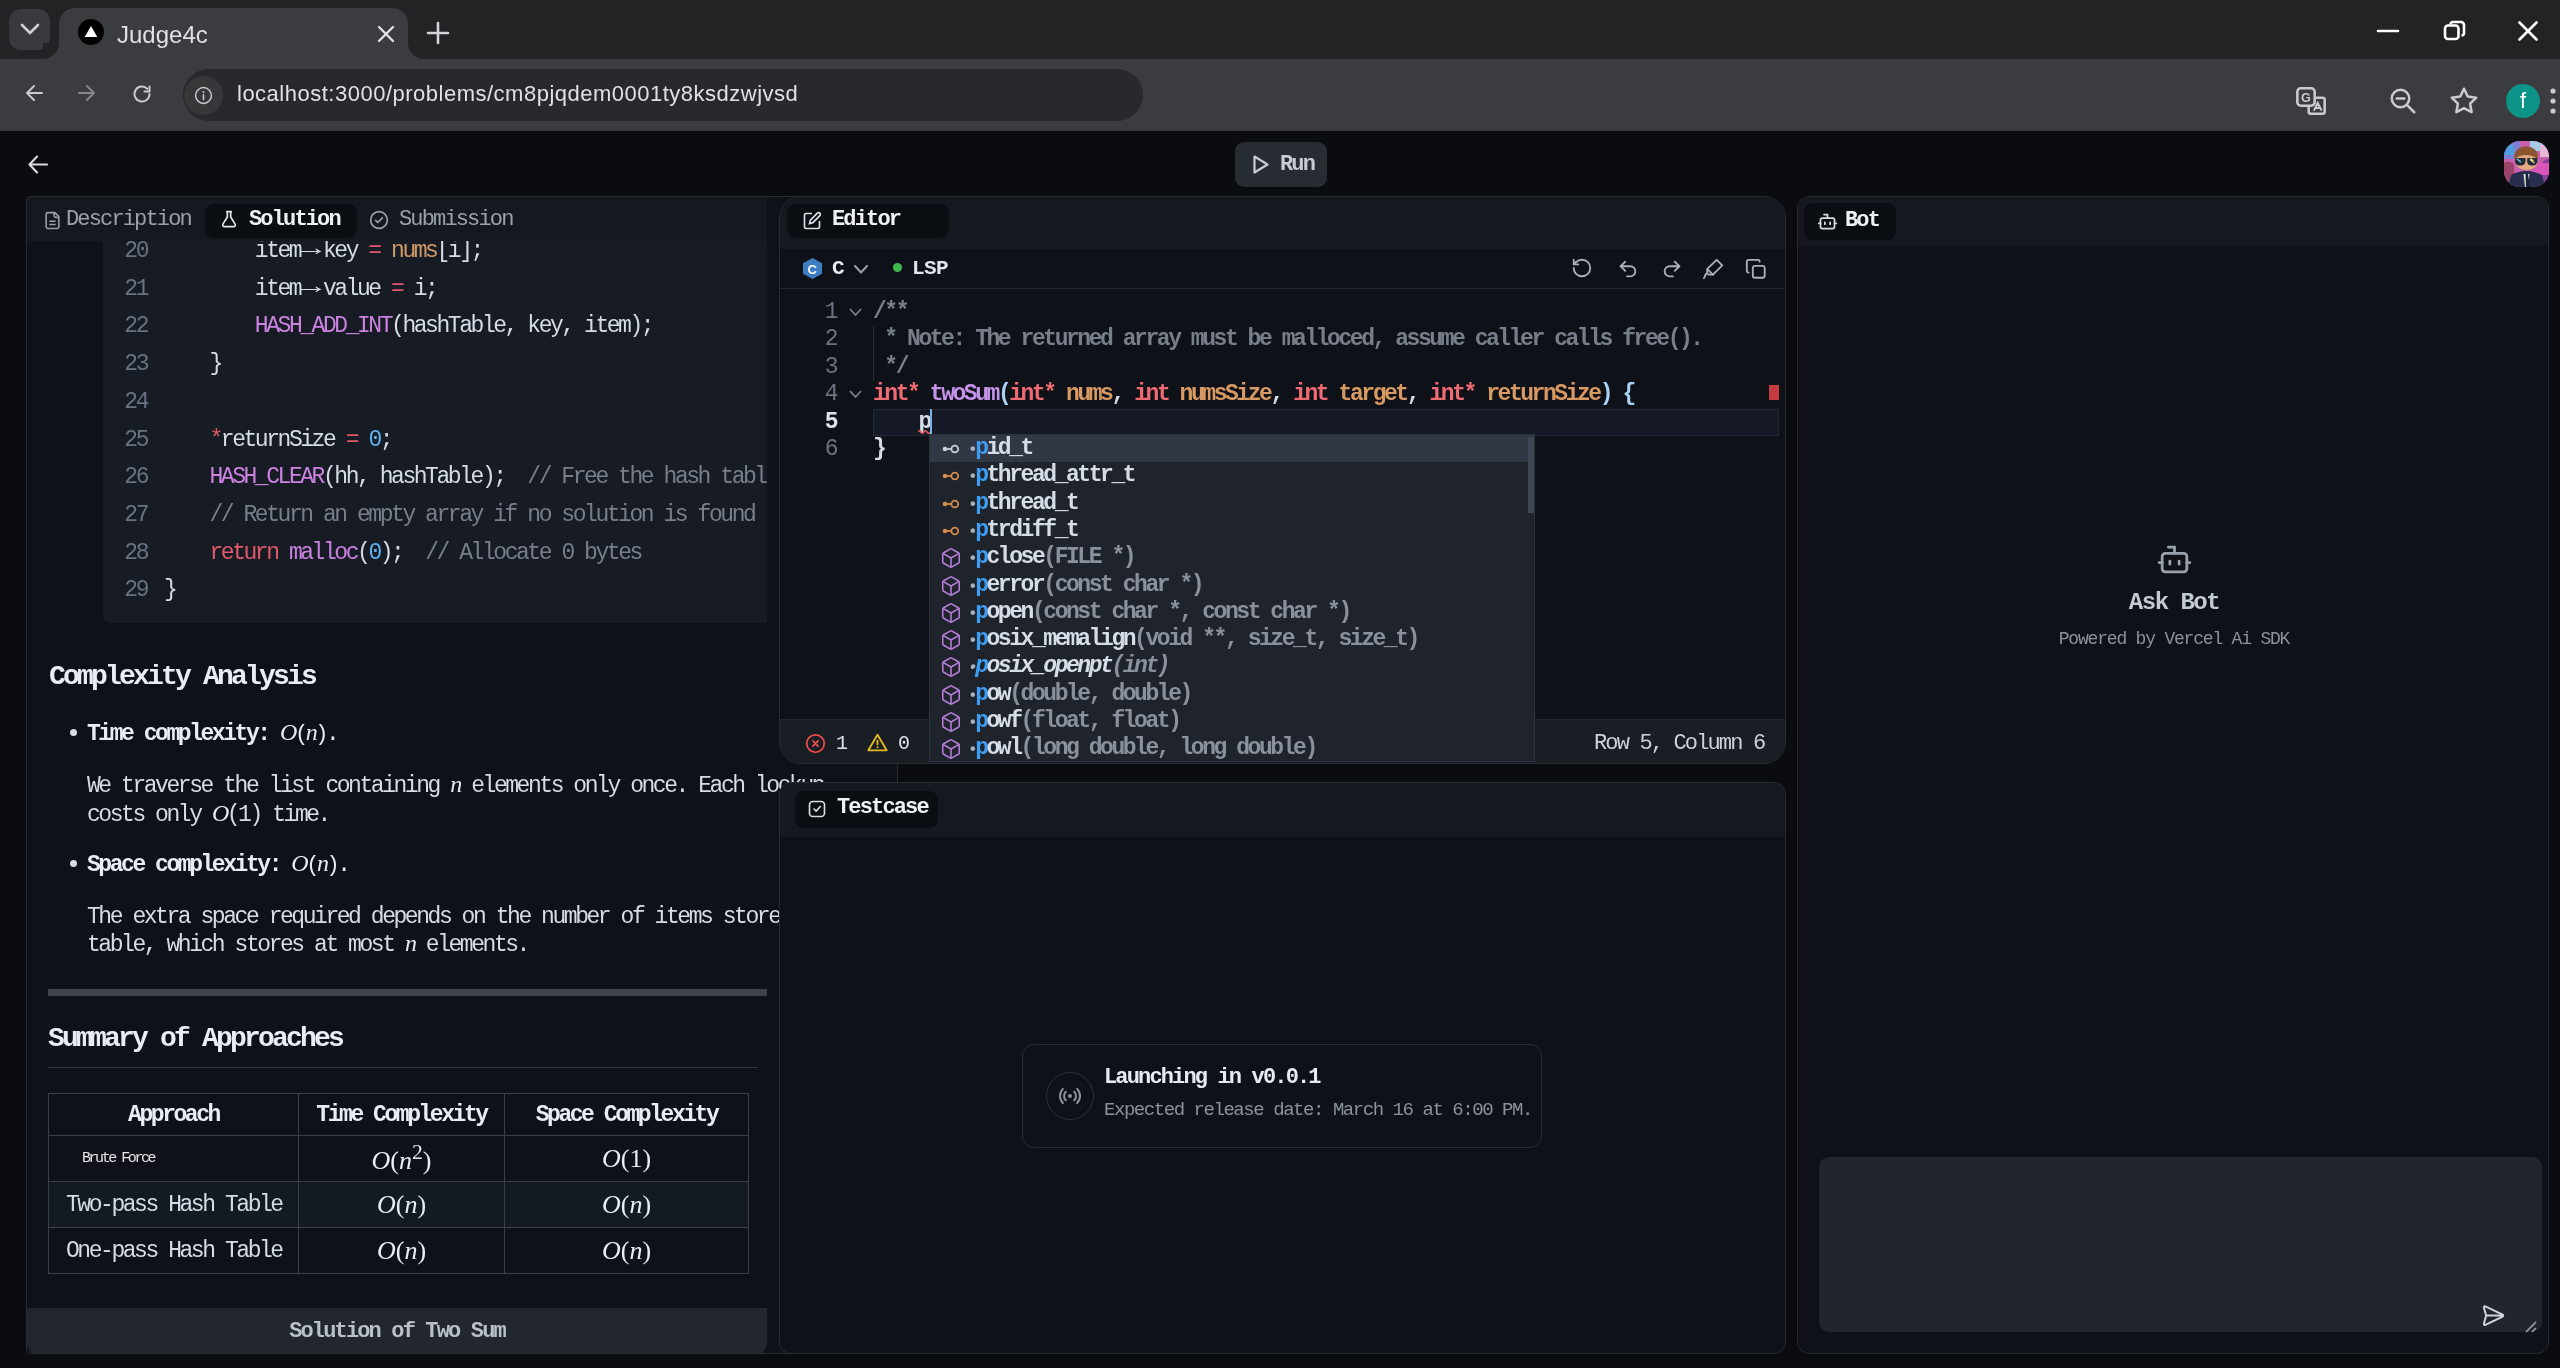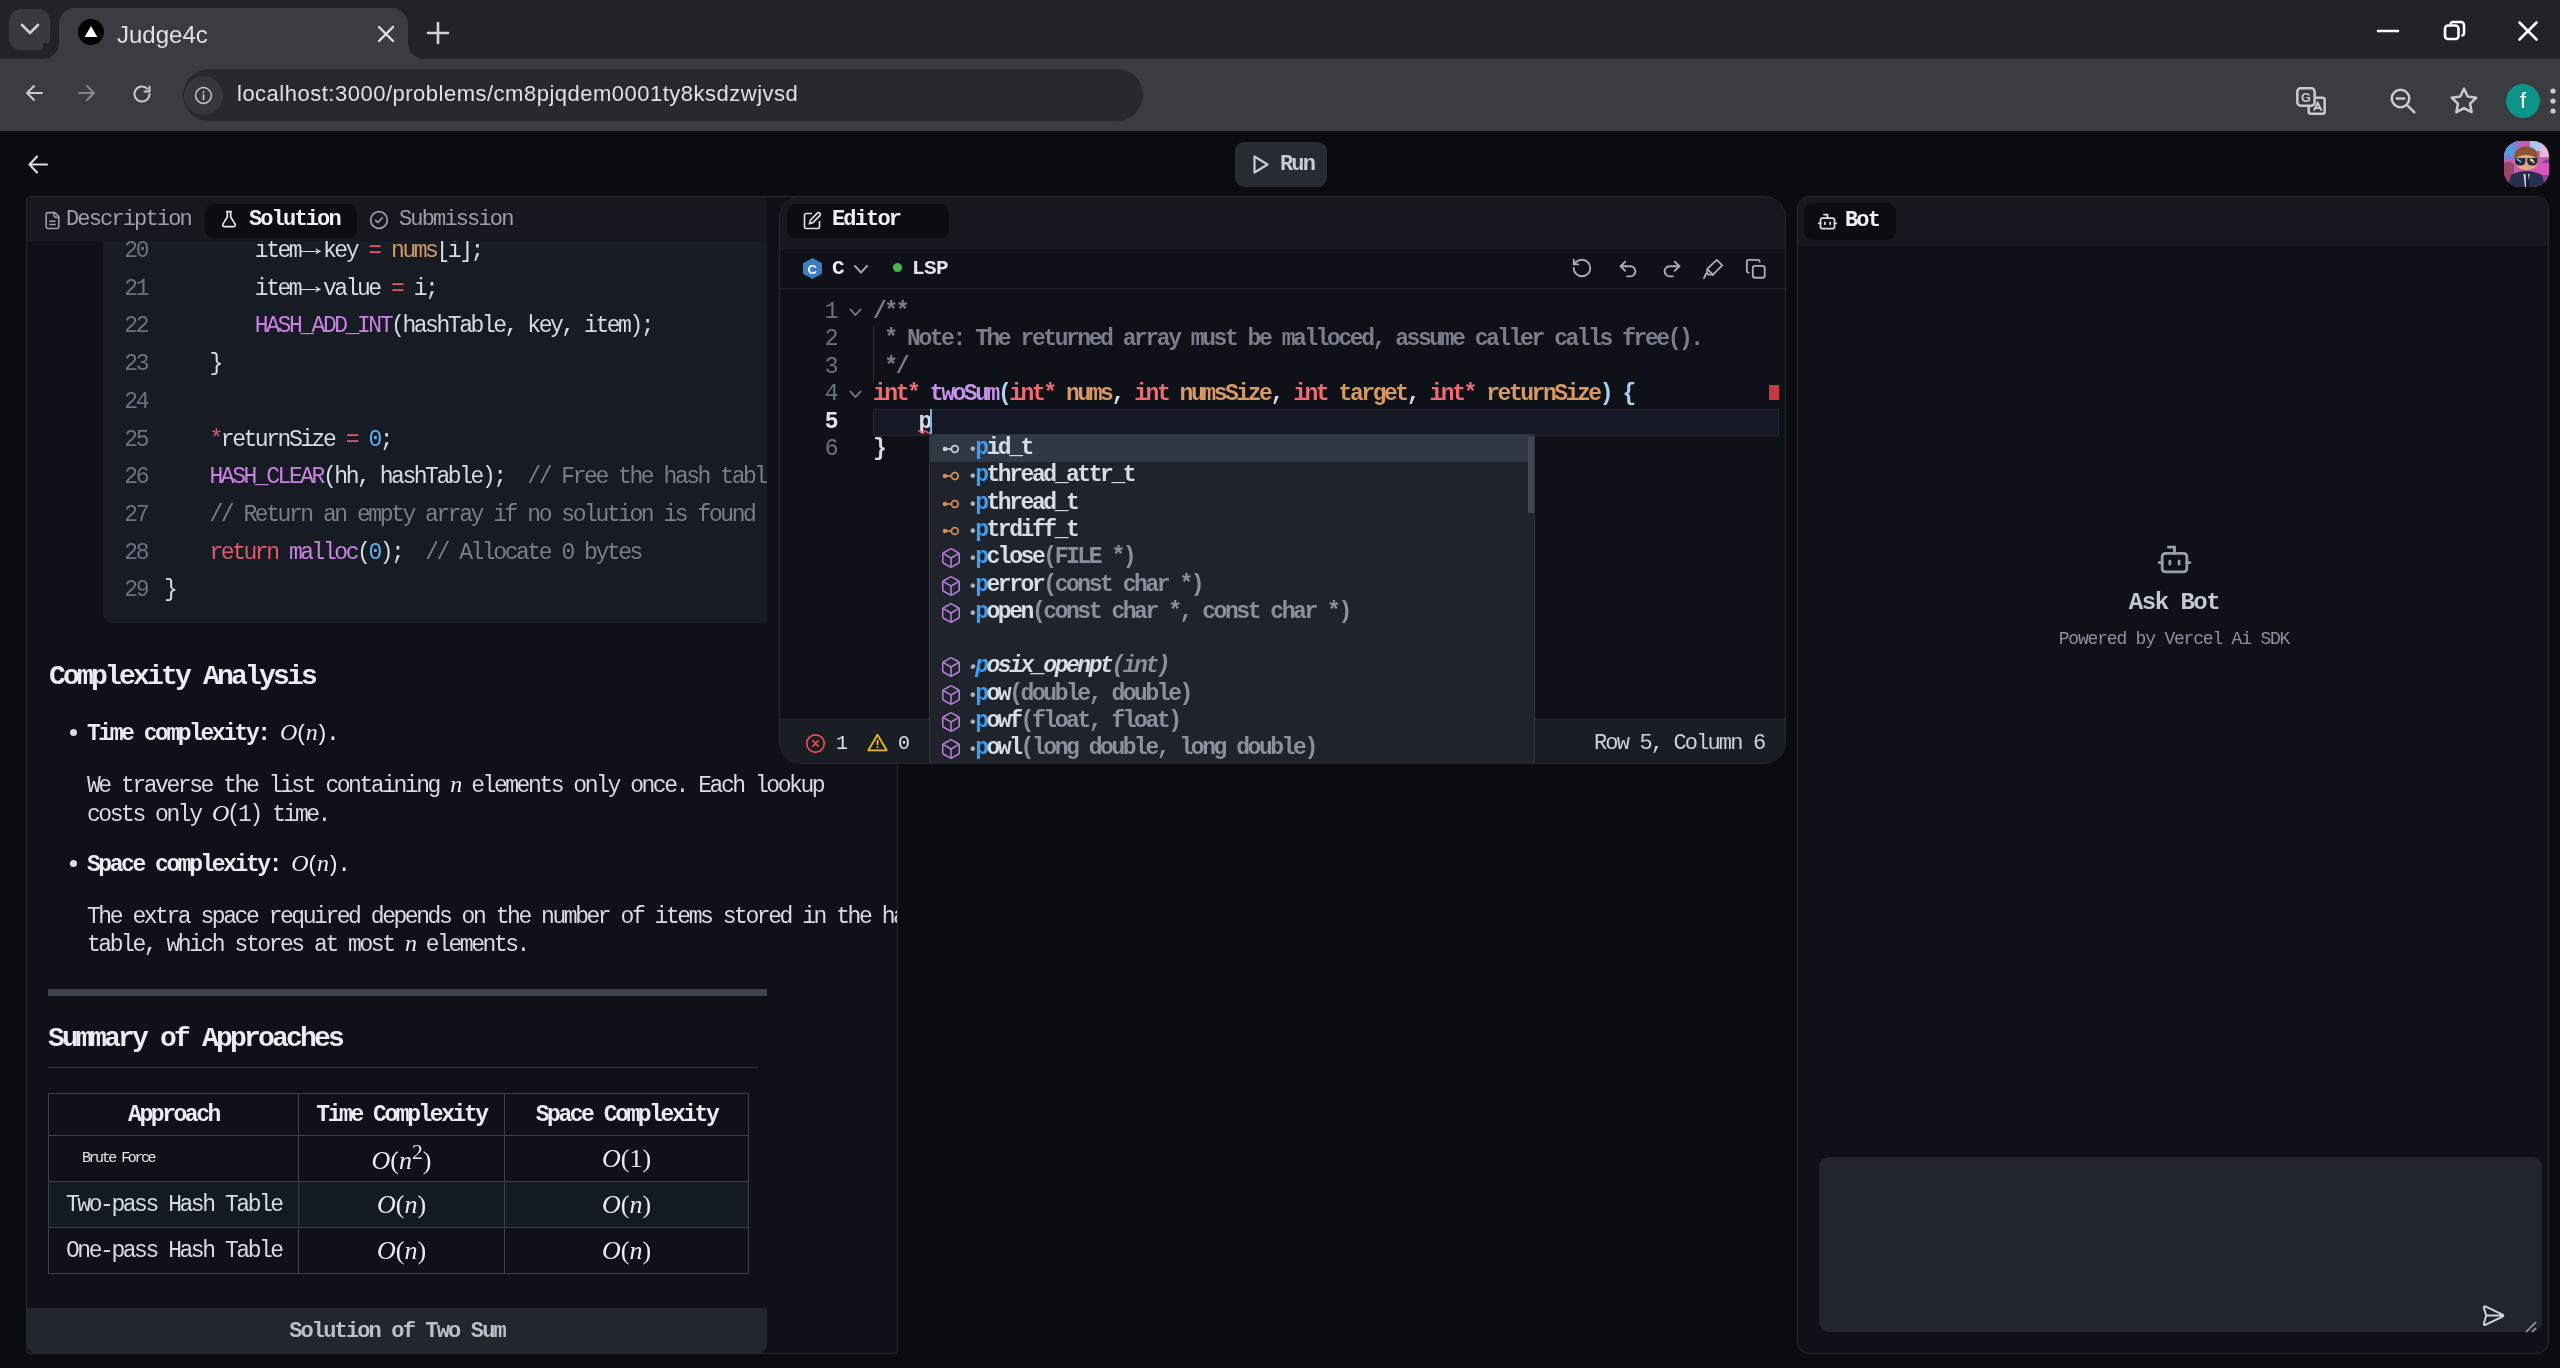--- a/index.html
+++ b/index.html
@@ -316,20 +316,27 @@
         </svg>
         <div style="position:absolute;left:38px;top:0;height:27.3px;line-height:27.3px;font-size:23px;letter-spacing:-2.45px;white-space:pre;font-weight:700;"><span style="color:#aab1bc;font-size:16px;">•</span><span style="color:#3d9df2;">p</span><span style="color:#d7dde6;">error</span><span style="color:#8a919d;">(const char *)</span></div>
       </div>
       <div style="position:absolute;left:0;top:163.8px;width:604px;height:27.3px;">
         <svg width="22" height="22" viewBox="0 0 24 24" style="position:absolute;left:10px;top:3px;">
           <path d="M21 8 a2 2 0 0 0-1-1.73 l-7-4 a2 2 0 0 0-2 0 l-7 4 A2 2 0 0 0 3 8 v8 a2 2 0 0 0 1 1.73 l7 4 a2 2 0 0 0 2 0 l7-4 A2 2 0 0 0 21 16 Z" stroke="#b87fd9" stroke-width="1.7" fill="none"></path>
           <path d="M3.3 7 L12 12 l8.7-5 M12 22 V12" stroke="#b87fd9" stroke-width="1.7" fill="none"></path>
         </svg>
         <div style="position:absolute;left:38px;top:0;height:27.3px;line-height:27.3px;font-size:23px;letter-spacing:-2.45px;white-space:pre;font-weight:700;"><span style="color:#aab1bc;font-size:16px;">•</span><span style="color:#3d9df2;">p</span><span style="color:#d7dde6;">open</span><span style="color:#8a919d;">(const char *, const char *)</span></div>
       </div>
+      <div style="position:absolute;left:0;top:191.1px;width:604px;height:27.3px;">
+        <svg width="22" height="22" viewBox="0 0 24 24" style="position:absolute;left:10px;top:3px;">
+          <path d="M21 8 a2 2 0 0 0-1-1.73 l-7-4 a2 2 0 0 0-2 0 l-7 4 A2 2 0 0 0 3 8 v8 a2 2 0 0 0 1 1.73 l7 4 a2 2 0 0 0 2 0 l7-4 A2 2 0 0 0 21 16 Z" stroke="#b87fd9" stroke-width="1.7" fill="none"></path>
+          <path d="M3.3 7 L12 12 l8.7-5 M12 22 V12" stroke="#b87fd9" stroke-width="1.7" fill="none"></path>
+        </svg>
+        <div style="position:absolute;left:38px;top:0;height:27.3px;line-height:27.3px;font-size:23px;letter-spacing:-2.45px;white-space:pre;font-weight:700;"><span style="color:#aab1bc;font-size:16px;">•</span><span style="color:#3d9df2;">p</span><span style="color:#d7dde6;">osix_memalign</span><span style="color:#8a919d;">(void **, size_t, size_t)</span></div>
+      </div>
       <div style="position:absolute;left:0;top:218.4px;width:604px;height:27.3px;">
         <svg width="22" height="22" viewBox="0 0 24 24" style="position:absolute;left:10px;top:3px;">
           <path d="M21 8 a2 2 0 0 0-1-1.73 l-7-4 a2 2 0 0 0-2 0 l-7 4 A2 2 0 0 0 3 8 v8 a2 2 0 0 0 1 1.73 l7 4 a2 2 0 0 0 2 0 l7-4 A2 2 0 0 0 21 16 Z" stroke="#b87fd9" stroke-width="1.7" fill="none"></path>
           <path d="M3.3 7 L12 12 l8.7-5 M12 22 V12" stroke="#b87fd9" stroke-width="1.7" fill="none"></path>
         </svg>
         <div style="position:absolute;left:38px;top:0;height:27.3px;line-height:27.3px;font-size:23px;letter-spacing:-2.45px;white-space:pre;font-weight:700;font-style:italic;"><span style="color:#aab1bc;font-size:16px;">•</span><span style="color:#3d9df2;">p</span><span style="color:#d7dde6;">osix_openpt</span><span style="color:#8a919d;">(int)</span></div>
       </div>
       <div style="position:absolute;left:0;top:245.70000000000002px;width:604px;height:27.3px;">
         <svg width="22" height="22" viewBox="0 0 24 24" style="position:absolute;left:10px;top:3px;">
           <path d="M21 8 a2 2 0 0 0-1-1.73 l-7-4 a2 2 0 0 0-2 0 l-7 4 A2 2 0 0 0 3 8 v8 a2 2 0 0 0 1 1.73 l7 4 a2 2 0 0 0 2 0 l7-4 A2 2 0 0 0 21 16 Z" stroke="#b87fd9" stroke-width="1.7" fill="none"></path>
@@ -347,20 +354,38 @@
       <div style="position:absolute;left:0;top:300.3px;width:604px;height:27.3px;">
         <svg width="22" height="22" viewBox="0 0 24 24" style="position:absolute;left:10px;top:3px;">
           <path d="M21 8 a2 2 0 0 0-1-1.73 l-7-4 a2 2 0 0 0-2 0 l-7 4 A2 2 0 0 0 3 8 v8 a2 2 0 0 0 1 1.73 l7 4 a2 2 0 0 0 2 0 l7-4 A2 2 0 0 0 21 16 Z" stroke="#b87fd9" stroke-width="1.7" fill="none"></path>
           <path d="M3.3 7 L12 12 l8.7-5 M12 22 V12" stroke="#b87fd9" stroke-width="1.7" fill="none"></path>
         </svg>
         <div style="position:absolute;left:38px;top:0;height:27.3px;line-height:27.3px;font-size:23px;letter-spacing:-2.45px;white-space:pre;font-weight:700;"><span style="color:#aab1bc;font-size:16px;">•</span><span style="color:#3d9df2;">p</span><span style="color:#d7dde6;">owl</span><span style="color:#8a919d;">(long double, long double)</span></div>
       </div>
       <div style="position:absolute;left:598px;top:2px;width:6px;height:76px;background:#3f4654;"></div>
     </div>
 
+<div class="abs" style="left:779px;top:782px;width:1007px;height:572px;background:#0e1117;border:1px solid #262b33;border-radius:12px;overflow:hidden;">
+  <div class="abs" style="left:0;top:0;width:1007px;height:54px;background:#15181f;"></div>
+  <div class="abs" style="left:15px;top:8px;width:143px;height:37px;background:#0a0d12;border-radius:9px;"></div>
+  <svg class="abs" style="left:27px;top:16px" width="20" height="20" viewBox="0 0 24 24">
+        <rect x="3" y="3" width="18" height="18" rx="4" stroke="#d8dde4" stroke-width="2" fill="none"></rect>
+        <path d="M8.5 12 l2.5 2.5 L16 9" stroke="#d8dde4" stroke-width="2" fill="none" stroke-linecap="round" stroke-linejoin="round"></path>
+      </svg>
+  <div class="abs" style="left:57px;top:12px;font-size:22px;font-weight:700;color:#eef1f5;letter-spacing:-1.85px;">Testcase</div>
+
+  <div class="abs" style="left:242px;top:261px;width:520px;height:104px;border:1px solid #262c35;border-radius:12px;"></div>
+  <div class="abs" style="left:266px;top:289px;width:48px;height:48px;border:1px solid #2b313b;border-radius:50%;"></div>
+  <svg class="abs" style="left:278px;top:301px" width="24" height="24" viewBox="0 0 24 24">
+        <circle cx="12" cy="12" r="2" fill="#8b929e"></circle>
+        <path d="M7.8 7.8a6 6 0 0 0 0 8.5 M16.2 7.8a6 6 0 0 1 0 8.5 M4.9 4.9a10 10 0 0 0 0 14.1 M19.1 4.9a10 10 0 0 1 0 14.1" stroke="#8b929e" stroke-width="2" fill="none" stroke-linecap="round"></path>
+      </svg>
+  <div class="abs" style="left:324px;top:282px;font-size:22px;font-weight:700;color:#e6ebf2;letter-spacing:-1.85px;">Launching in v0.0.1</div>
+  <div class="abs" style="left:324px;top:316px;font-size:19px;color:#8b929e;letter-spacing:-1.45px;">Expected release date: March 16 at 6:00 PM.</div>
+</div>
 
 <div class="abs" style="left:1797px;top:196px;width:752px;height:1158px;background:#0e1117;border:1px solid #262b33;border-radius:12px;overflow:hidden;">
   <div class="abs" style="left:0;top:0;width:752px;height:49px;background:#15181f;"></div>
   <div class="abs" style="left:6px;top:6px;width:92px;height:37px;background:#0a0d12;border-radius:9px;"></div>
   <svg class="abs" style="left:19px;top:14px" width="21" height="21" viewBox="0 0 24 24">
         <path d="M12 8V4H8" stroke="#d8dde4" stroke-width="2" fill="none" stroke-linecap="round"></path>
         <rect width="16" height="12" x="4" y="8" rx="2" stroke="#d8dde4" stroke-width="2" fill="none"></rect>
         <path d="M2 14h2 M20 14h2 M15 13v2 M9 13v2" stroke="#d8dde4" stroke-width="2" stroke-linecap="round"></path>
       </svg>
   <div class="abs" style="left:47px;top:11px;font-size:22px;font-weight:700;color:#eef1f5;letter-spacing:-1.85px;">Bot</div>

